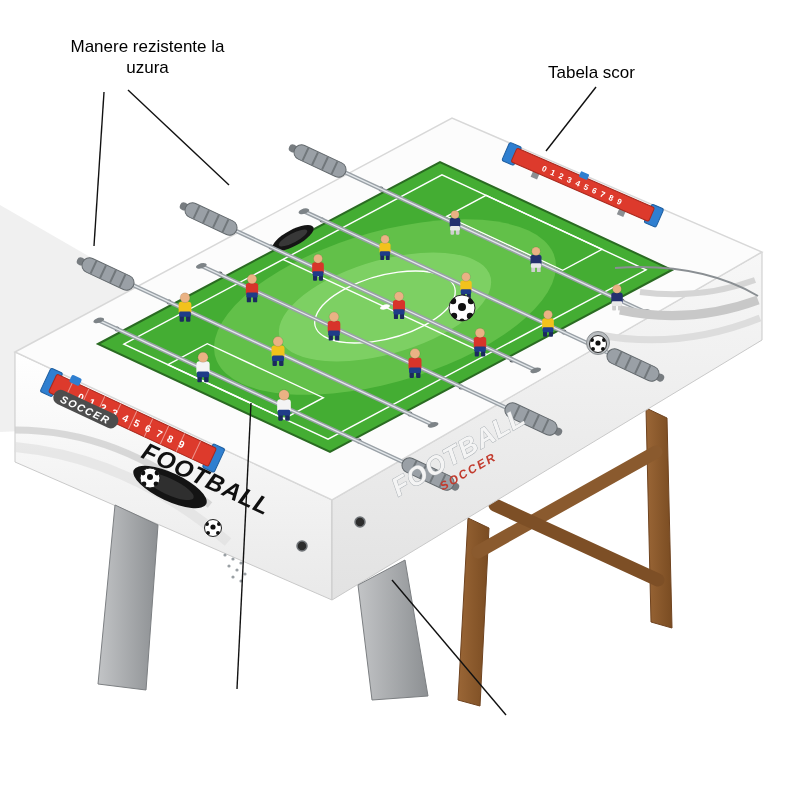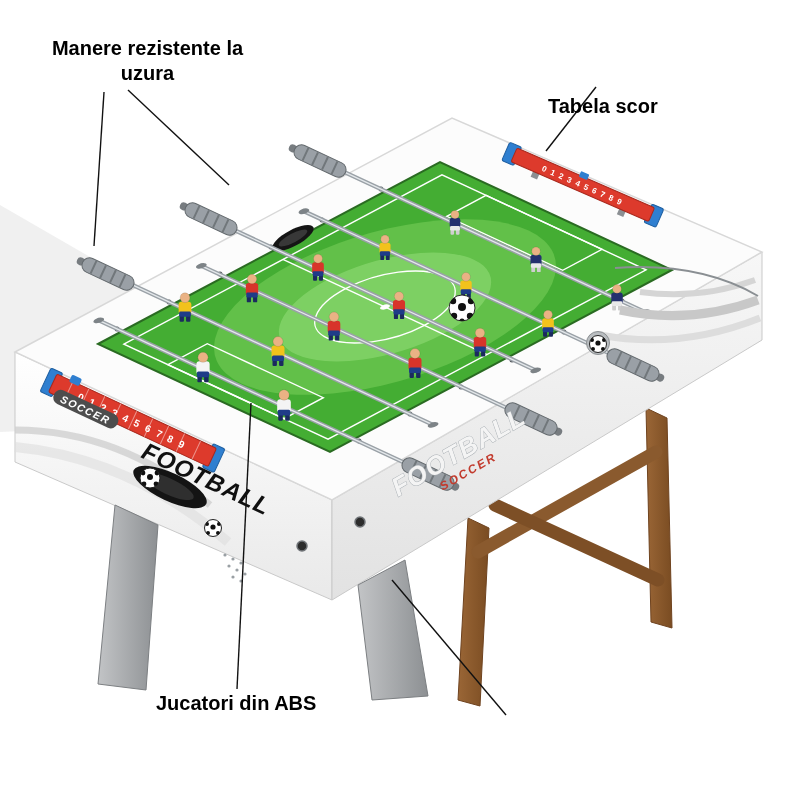--- a/index.html
+++ b/index.html
@@ -1,21 +1,21 @@
 <!DOCTYPE html>
 <html><head>
 <meta charset="utf-8">
 <style>
   html,body{margin:0;padding:0;background:#ffffff;}
   .figure{position:relative;width:800px;height:800px;background:#ffffff;overflow:hidden;
           font-family:"Liberation Sans",sans-serif;}
   .figure svg{position:absolute;left:0;top:0;}
-  .callout{position:absolute;font-weight:700;font-size:20px;color:#000;line-height:1.25;}
+  .callout{position:absolute;font-weight:400;font-size:17px;color:#000;line-height:1.25;}
   #callout-handles{left:50px;top:36px;width:195px;text-align:center;}
-  #callout-scoreboard{left:548px;top:62px;margin-top:32px;}
+  #callout-scoreboard{left:548px;top:62px;}
   #callout-players{left:156px;top:691px;}
   #callout-legs{left:498px;top:717px;}
 
   
   text{font-family:"Liberation Sans",sans-serif;}
   .brand-big{font-style:italic;font-weight:900;letter-spacing:1px;}
   .brand-left{fill:#101010;font-size:24px;}
   .brand-front{fill:#f4f4f4;stroke:#a7adb2;stroke-width:0.9;paint-order:stroke;font-size:26px;}
   .brand-small{font-style:italic;font-weight:700;font-size:10.5px;fill:#ffffff;letter-spacing:1.5px;}
   .brand-small-red{font-style:italic;font-weight:700;font-size:12px;fill:#c23b2e;letter-spacing:2px;}
@@ -404,15 +404,14 @@
       <line x1="128" y1="90" x2="229" y2="185"></line>
       <line x1="104" y1="92" x2="94" y2="246"></line>
       <line x1="596" y1="87" x2="546" y2="151"></line>
       <line x1="237" y1="689" x2="251" y2="403"></line>
       <line x1="506" y1="715" x2="392" y2="580"></line>
     </g>
   </svg>
 
   <div class="callout" id="callout-handles">Manere rezistente la uzura</div>
   <div class="callout" id="callout-scoreboard">Tabela scor</div>
-  <div class="callout" id="callout-players">Jucatori din ABS</div>
 
 </div>
 
 </body></html>

